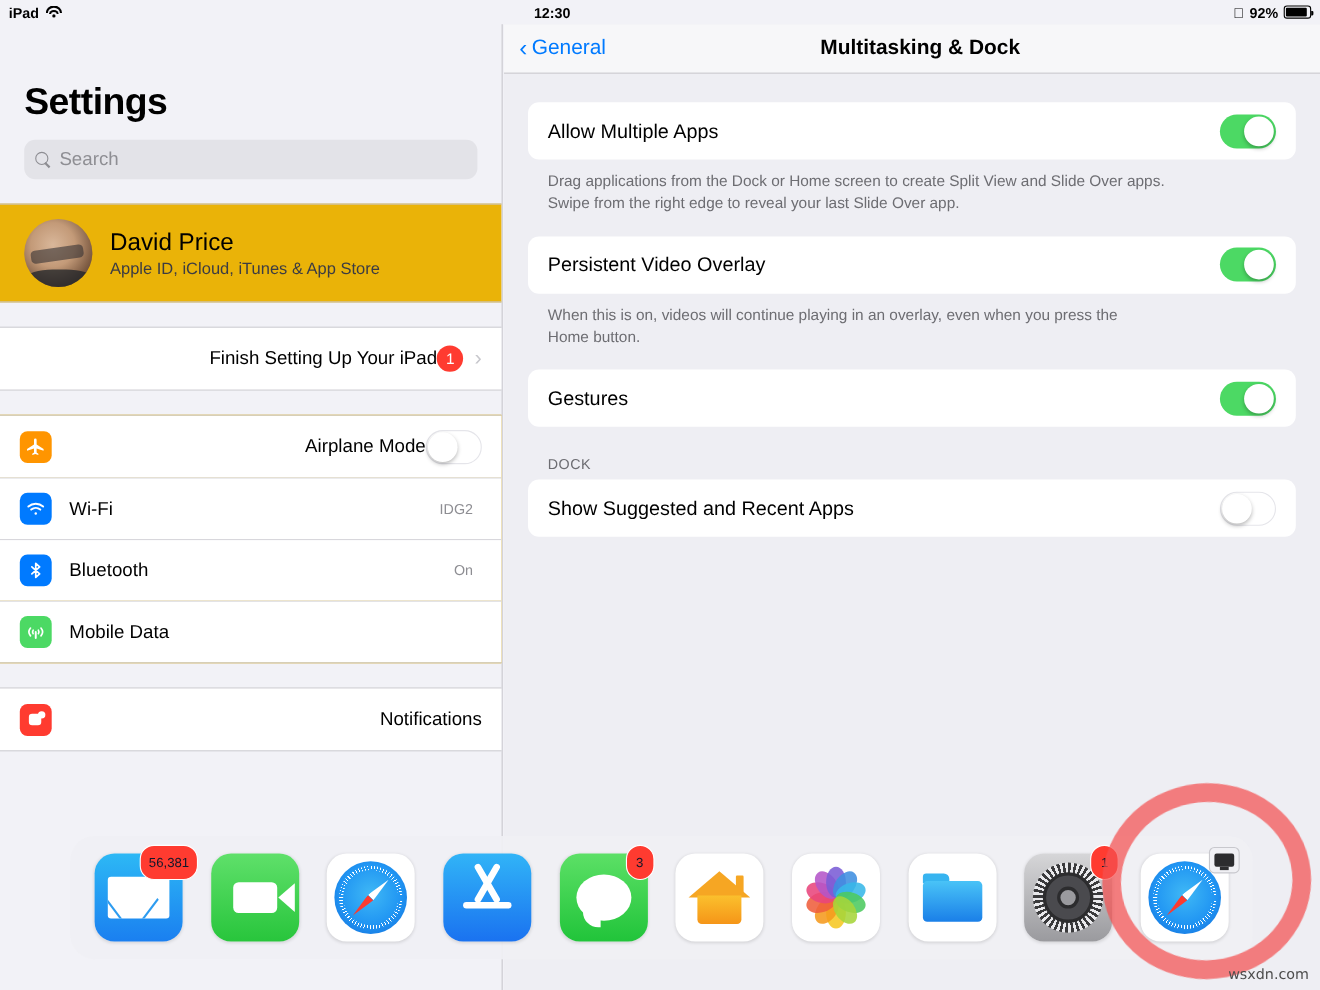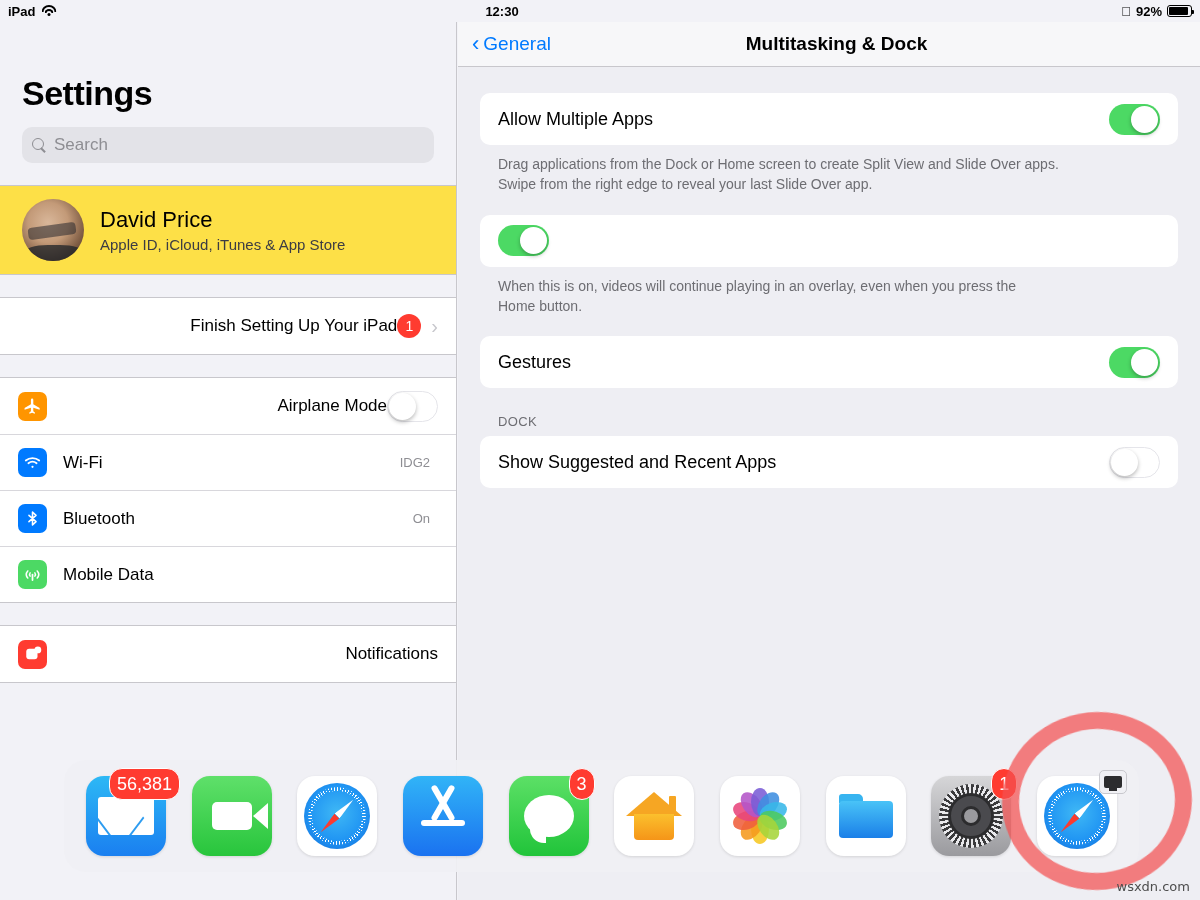--- a/index.html
+++ b/index.html
@@ -64,21 +64,21 @@
     width: 10px; height: 10px; border: 1.6px solid #8e8e93; border-radius: 50%;
   }
   .search-icon::after {
     content: ""; position: absolute; left: 9px; top: 9px;
     width: 6px; height: 1.6px; background: #8e8e93; transform: rotate(45deg);
     transform-origin: left center;
   }
   .search-ph { color: #8e8e93; font-size: 17px; }
 
   .sb-gap { height: 22px; }
-  .group { background: #fde047; border-top: 1px solid #c8c7cc; border-bottom: 1px solid #c8c7cc; }
+  .group { background: #eab308; border-top: 1px solid #c8c7cc; border-bottom: 1px solid #c8c7cc; }
 
   .profile-row { display: flex; align-items: center; gap: 16px; padding: 14px 22px; height: 88px; }
   .avatar {
     width: 62px; height: 62px; border-radius: 50%; flex: none; overflow: hidden;
     background: radial-gradient(circle at 42% 38%, #d9b79a 0%, #c39a78 38%, #7c5a42 70%, #3a2b22 100%);
     position: relative;
   }
   .avatar::before {
     content:""; position:absolute; left:6px; top:26px; width:48px; height:12px;
     background: rgba(40,40,45,.55); transform: rotate(-8deg); border-radius: 4px;
@@ -166,23 +166,23 @@
     display: flex; align-items: center; justify-content: space-between;
     padding: 0 22px; z-index: 20;
   }
   .dock-item { position: relative; width: 80px; height: 80px; flex: none; }
   .app-icon {
     width: 80px; height: 80px; border-radius: 18px; position: relative;
     overflow: hidden; display: flex; align-items: center; justify-content: center;
     box-shadow: 0 1px 3px rgba(0,0,0,.12);
   }
   .dock-badge {
-    position: absolute; top: -8px; right: -14px; background: #ff3b30; color: #ffffff;
+    position: absolute; top: -8px; right: -14px; background: #ff3b30; color: #0f172a;
     border-radius: 13px; height: 32px; min-width: 26px; padding: 0 7px;
-    font-size: 18px; font-weight: 500;
+    font-size: 12px; font-weight: 500;
     display: flex; align-items: center; justify-content: center;
     border: 1.5px solid #fff; z-index: 4;
   }
   .dock-badge.sm { right: -6px; padding: 0; width: 26px; }
   .handoff-badge {
     position: absolute; top: -6px; right: -10px; width: 28px; height: 24px;
     background: #f0f0f4; border: 1px solid #c8c8cd; border-radius: 5px;
     display:flex; align-items:center; justify-content:center; z-index: 4;
   }
   .handoff-badge .scr { width: 18px; height: 12px; background: #2c2c2e; border-radius: 2px; position: relative; }
@@ -437,20 +437,21 @@
           </div>
       </div>
       <div class="footnote">
         <span class="ln">Drag applications from the Dock or Home screen to create Split View and Slide Over apps.</span>
         <span class="ln">Swipe from the right edge to reveal your last Slide Over app.</span>
       </div>
 
       <div class="sp-20"></div>
 
       <div class="card">
+        <div class="card-label">Persistent Video Overlay</div>
         <div class="toggle on">
             <span class="knob"></span>
           </div>
       </div>
       <div class="footnote">
         <span class="ln">When this is on, videos will continue playing in an overlay, even when you press the</span>
         <span class="ln">Home button.</span>
       </div>
 
       <div class="sp-20"></div>

